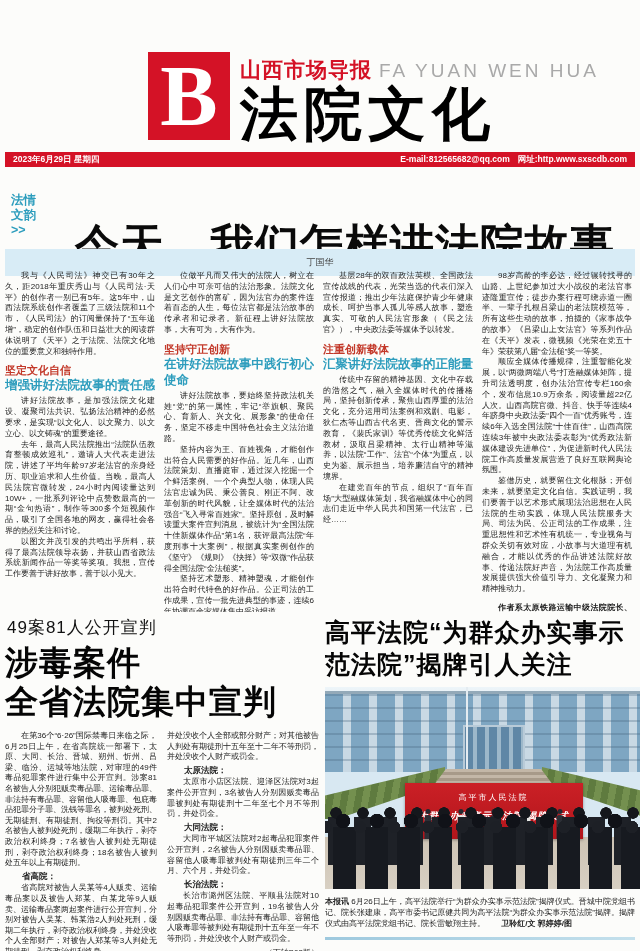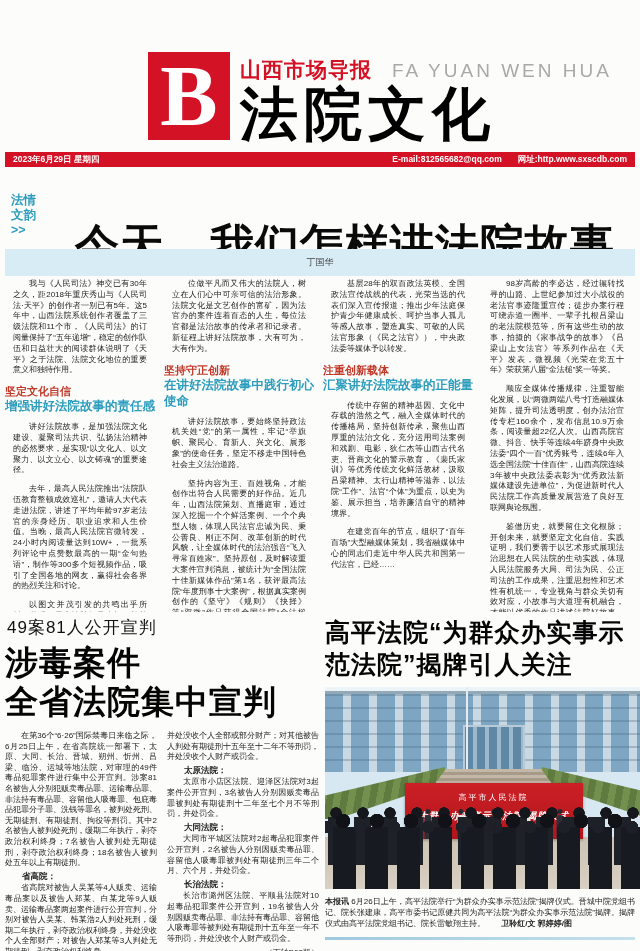--- a/index.html
+++ b/index.html
@@ -5,43 +5,43 @@
   html,body{margin:0;padding:0;background:#e9e9e6;}
   .page{position:relative;width:640px;height:951px;margin:0 auto;background:#fcfcfa;
         font-family:"Liberation Sans",sans-serif;overflow:hidden;color:#1c1c1c;}
 
   
   .masthead{position:absolute;top:52px;left:148px;display:flex;}
   .logo-b{width:82px;height:88px;background:#d41226;color:#fff;
           font-family:"Liberation Serif",serif;font-weight:bold;font-size:86px;
           display:flex;align-items:center;justify-content:center;line-height:1;}
   .mast-right{margin-left:10px;}
-  .mast-row1{display:flex;align-items:baseline;gap:20px;margin-top:4px;}
+  .mast-row1{display:flex;align-items:baseline;gap:7px;margin-top:4px;}
   .paper-name{color:#d41226;font-size:21px;font-weight:bold;letter-spacing:1px;}
   .pinyin{color:#a9a9a9;font-size:19px;letter-spacing:3px;}
   .section-title{font-size:58px;font-weight:900;color:#000;letter-spacing:6px;line-height:1.05;}
 
   
   .datebar{position:absolute;top:152px;left:5px;right:5px;height:15px;background:#d41226;
            color:#fff;font-size:8.5px;font-weight:bold;display:flex;align-items:center;
            justify-content:space-between;padding:0 8px;box-sizing:border-box;}
-  .datebar .right{display:flex;gap:16px;}
+  .datebar .right{display:flex;gap:8px;}
 
   
   .kicker{position:absolute;top:193px;left:11px;color:#2d9dbd;font-weight:bold;
           font-size:12.5px;line-height:1.2;}
   .main-headline{position:absolute;top:192px;left:58px;right:8px;text-align:center;
           font-size:44px;font-weight:900;color:#0a0a0a;letter-spacing:1px;line-height:1.1;}
   .author-band{position:absolute;top:249px;left:5px;right:5px;height:27px;background:#d8ecf6;
           display:flex;align-items:center;justify-content:center;font-size:9px;color:#444;}
 
   
   .main-body{position:absolute;top:271px;left:5px;right:5px;height:341px;display:flex;gap:9px;overflow:hidden;}
   .mcol{flex:0 0 150px;width:150px;font-size:8px;line-height:10.8px;text-align:justify;overflow:hidden;}
-  .mcol p{margin:8px;text-indent:2em;}
+  .mcol p{margin:0;text-indent:2em;}
   .subhead{margin:6px 0 3px;}
   .sh1{display:block;color:#c3392a;font-size:11px;font-weight:bold;line-height:14px;}
   .sh2{display:block;color:#2d9dbd;font-size:12.5px;font-weight:bold;line-height:16px;}
   .author-credit{font-weight:bold;margin-top:8px !important;}
 
   
   .bl{position:absolute;left:5px;top:616px;width:314px;}
   .bl-kicker{font-size:17px;color:#111;letter-spacing:1px;margin-left:2px;}
   .bl-headline{font-size:33px;font-weight:900;line-height:39px;color:#050505;letter-spacing:1px;margin-top:4px;}
   .bl-body{margin-top:10px;display:flex;gap:10px;height:226px;overflow:hidden;}

